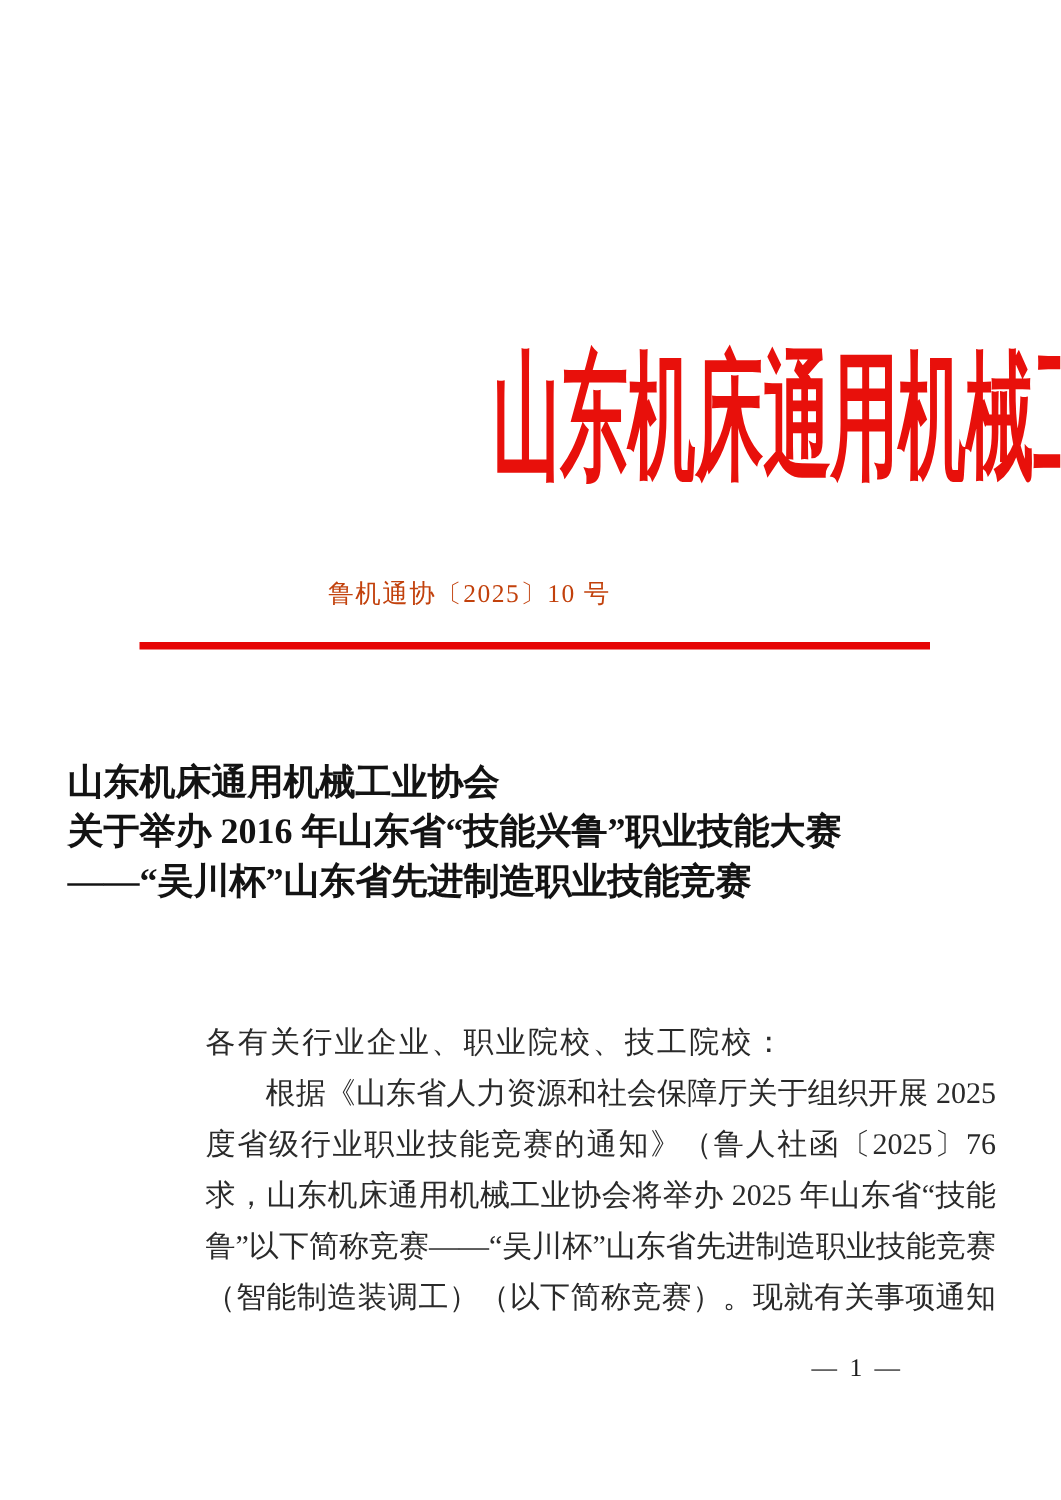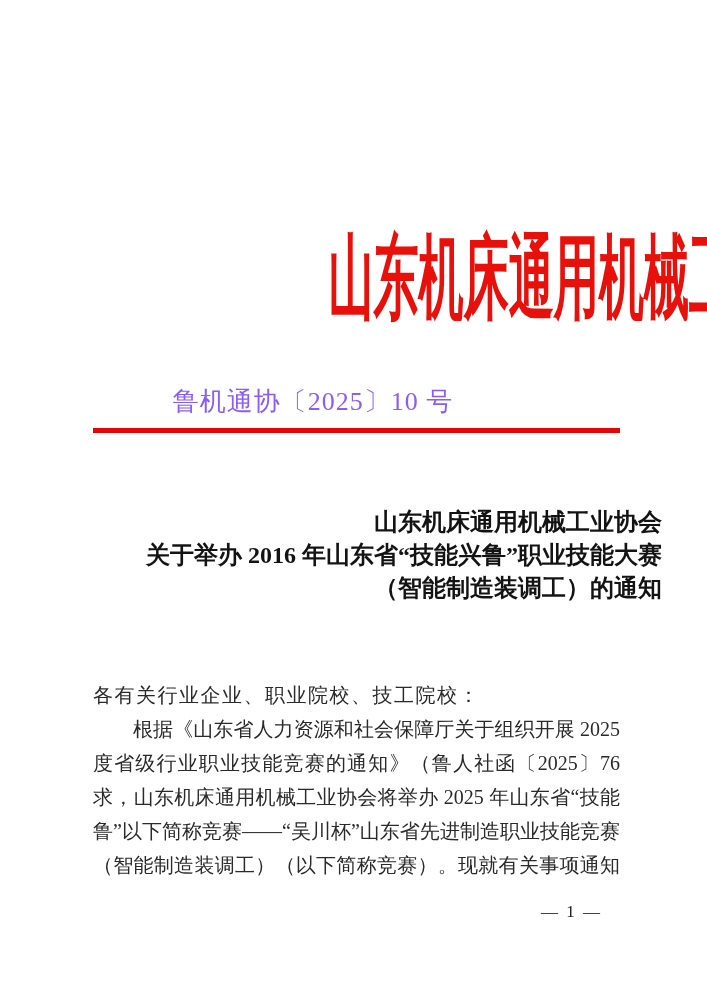--- a/index.html
+++ b/index.html
@@ -36,58 +36,59 @@
     transform-origin: 50% 50%;
     letter-spacing: 0;
   }
   
   .doc-number {
     position: absolute;
     top: 384px;
     left: 0;
     width: 626px;
     text-align: center;
-    font-size: 26px;
+    font-size: 17px;
     letter-spacing: 1px;
-    color: #8b5cf6;
+    color: #c2410c;
   }
   
   .red-line {
     position: absolute;
     top: 428px;
     left: 93px;
     width: 527px;
     height: 5px;
   }
   
   .title-block {
     position: absolute;
     top: 506px;
     left: 45px;
     width: 617px;
-    text-align: right;
+    text-align: left;
     font-weight: bold;
     font-size: 24px;
     line-height: 33px;
     color: #131313;
   }
   
   .body-block {
     position: absolute;
     top: 678px;
     left: 93px;
     width: 527px;
     font-size: 20px;
     line-height: 34px;
     color: #2a2a2a;
   }
   .body-line {
     width: 527px;
     height: 34px;
     white-space: nowrap;
+    margin-left: 44px;
   }
   .salutation {
     letter-spacing: 1.5px;
     text-align: left;
   }
   .just {
     text-align: justify;
     text-align-last: justify;
     text-justify: inter-character;
     white-space: normal;
@@ -115,21 +116,21 @@
     <span class="stretch" style="color: rgb(232, 16, 11);">山东机床通用机械工业协会文件</span>
   </div>
 
   <div class="doc-number">鲁机通协〔2025〕10 号</div>
 
   <div class="red-line" style="background: rgb(230, 5, 5);"></div>
 
   <div class="title-block">
     <div>山东机床通用机械工业协会</div>
     <div>关于举办 2016 年山东省“技能兴鲁”职业技能大赛</div>
-    <div>（智能制造装调工）的通知</div>
+    <div>——“吴川杯”山东省先进制造职业技能竞赛</div>
   </div>
 
   <div class="body-block">
     <div class="body-line salutation">各有关行业企业、职业院校、技工院校：</div>
     <div class="body-line just indent">根据《山东省人力资源和社会保障厅关于组织开展 2025 年</div>
     <div class="body-line just">度省级行业职业技能竞赛的通知》（鲁人社函〔2025〕76 号）要</div>
     <div class="body-line just">求，山东机床通用机械工业协会将举办 2025 年山东省“技能兴</div>
     <div class="body-line just">鲁”以下简称竞赛——“吴川杯”山东省先进制造职业技能竞赛</div>
     <div class="body-line just">（智能制造装调工）（以下简称竞赛）。现就有关事项通知如下：</div>
   </div>

